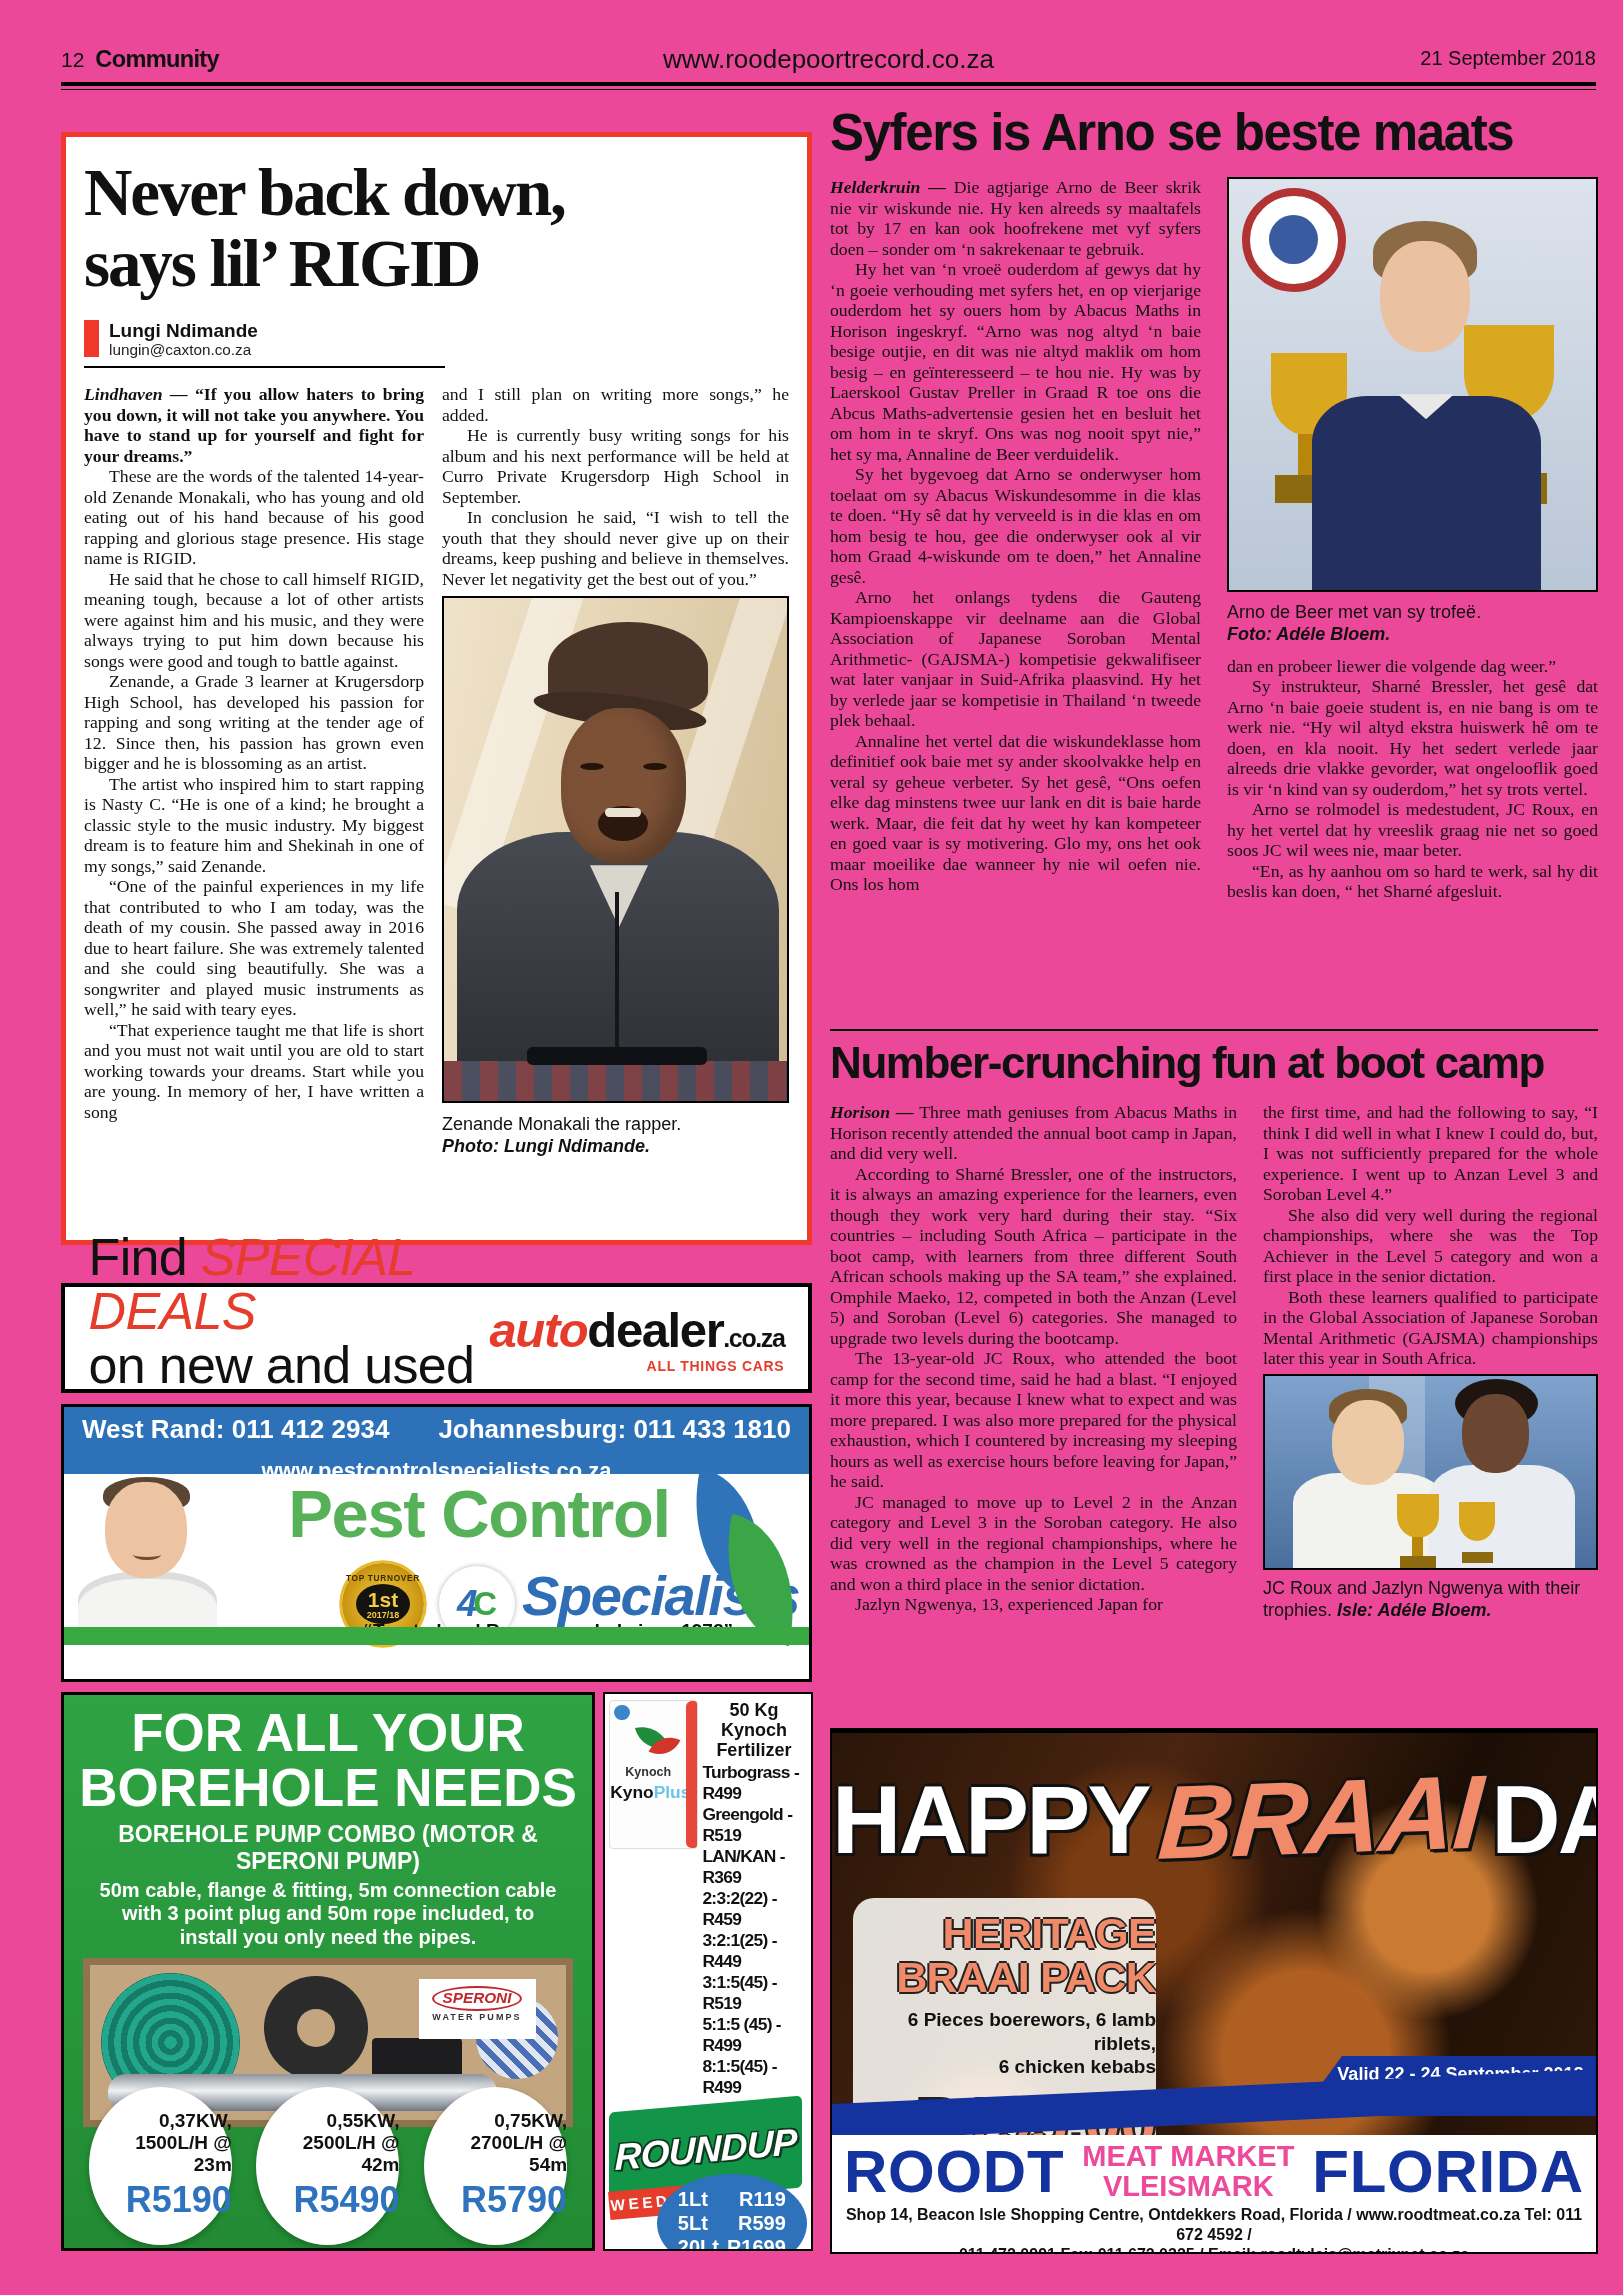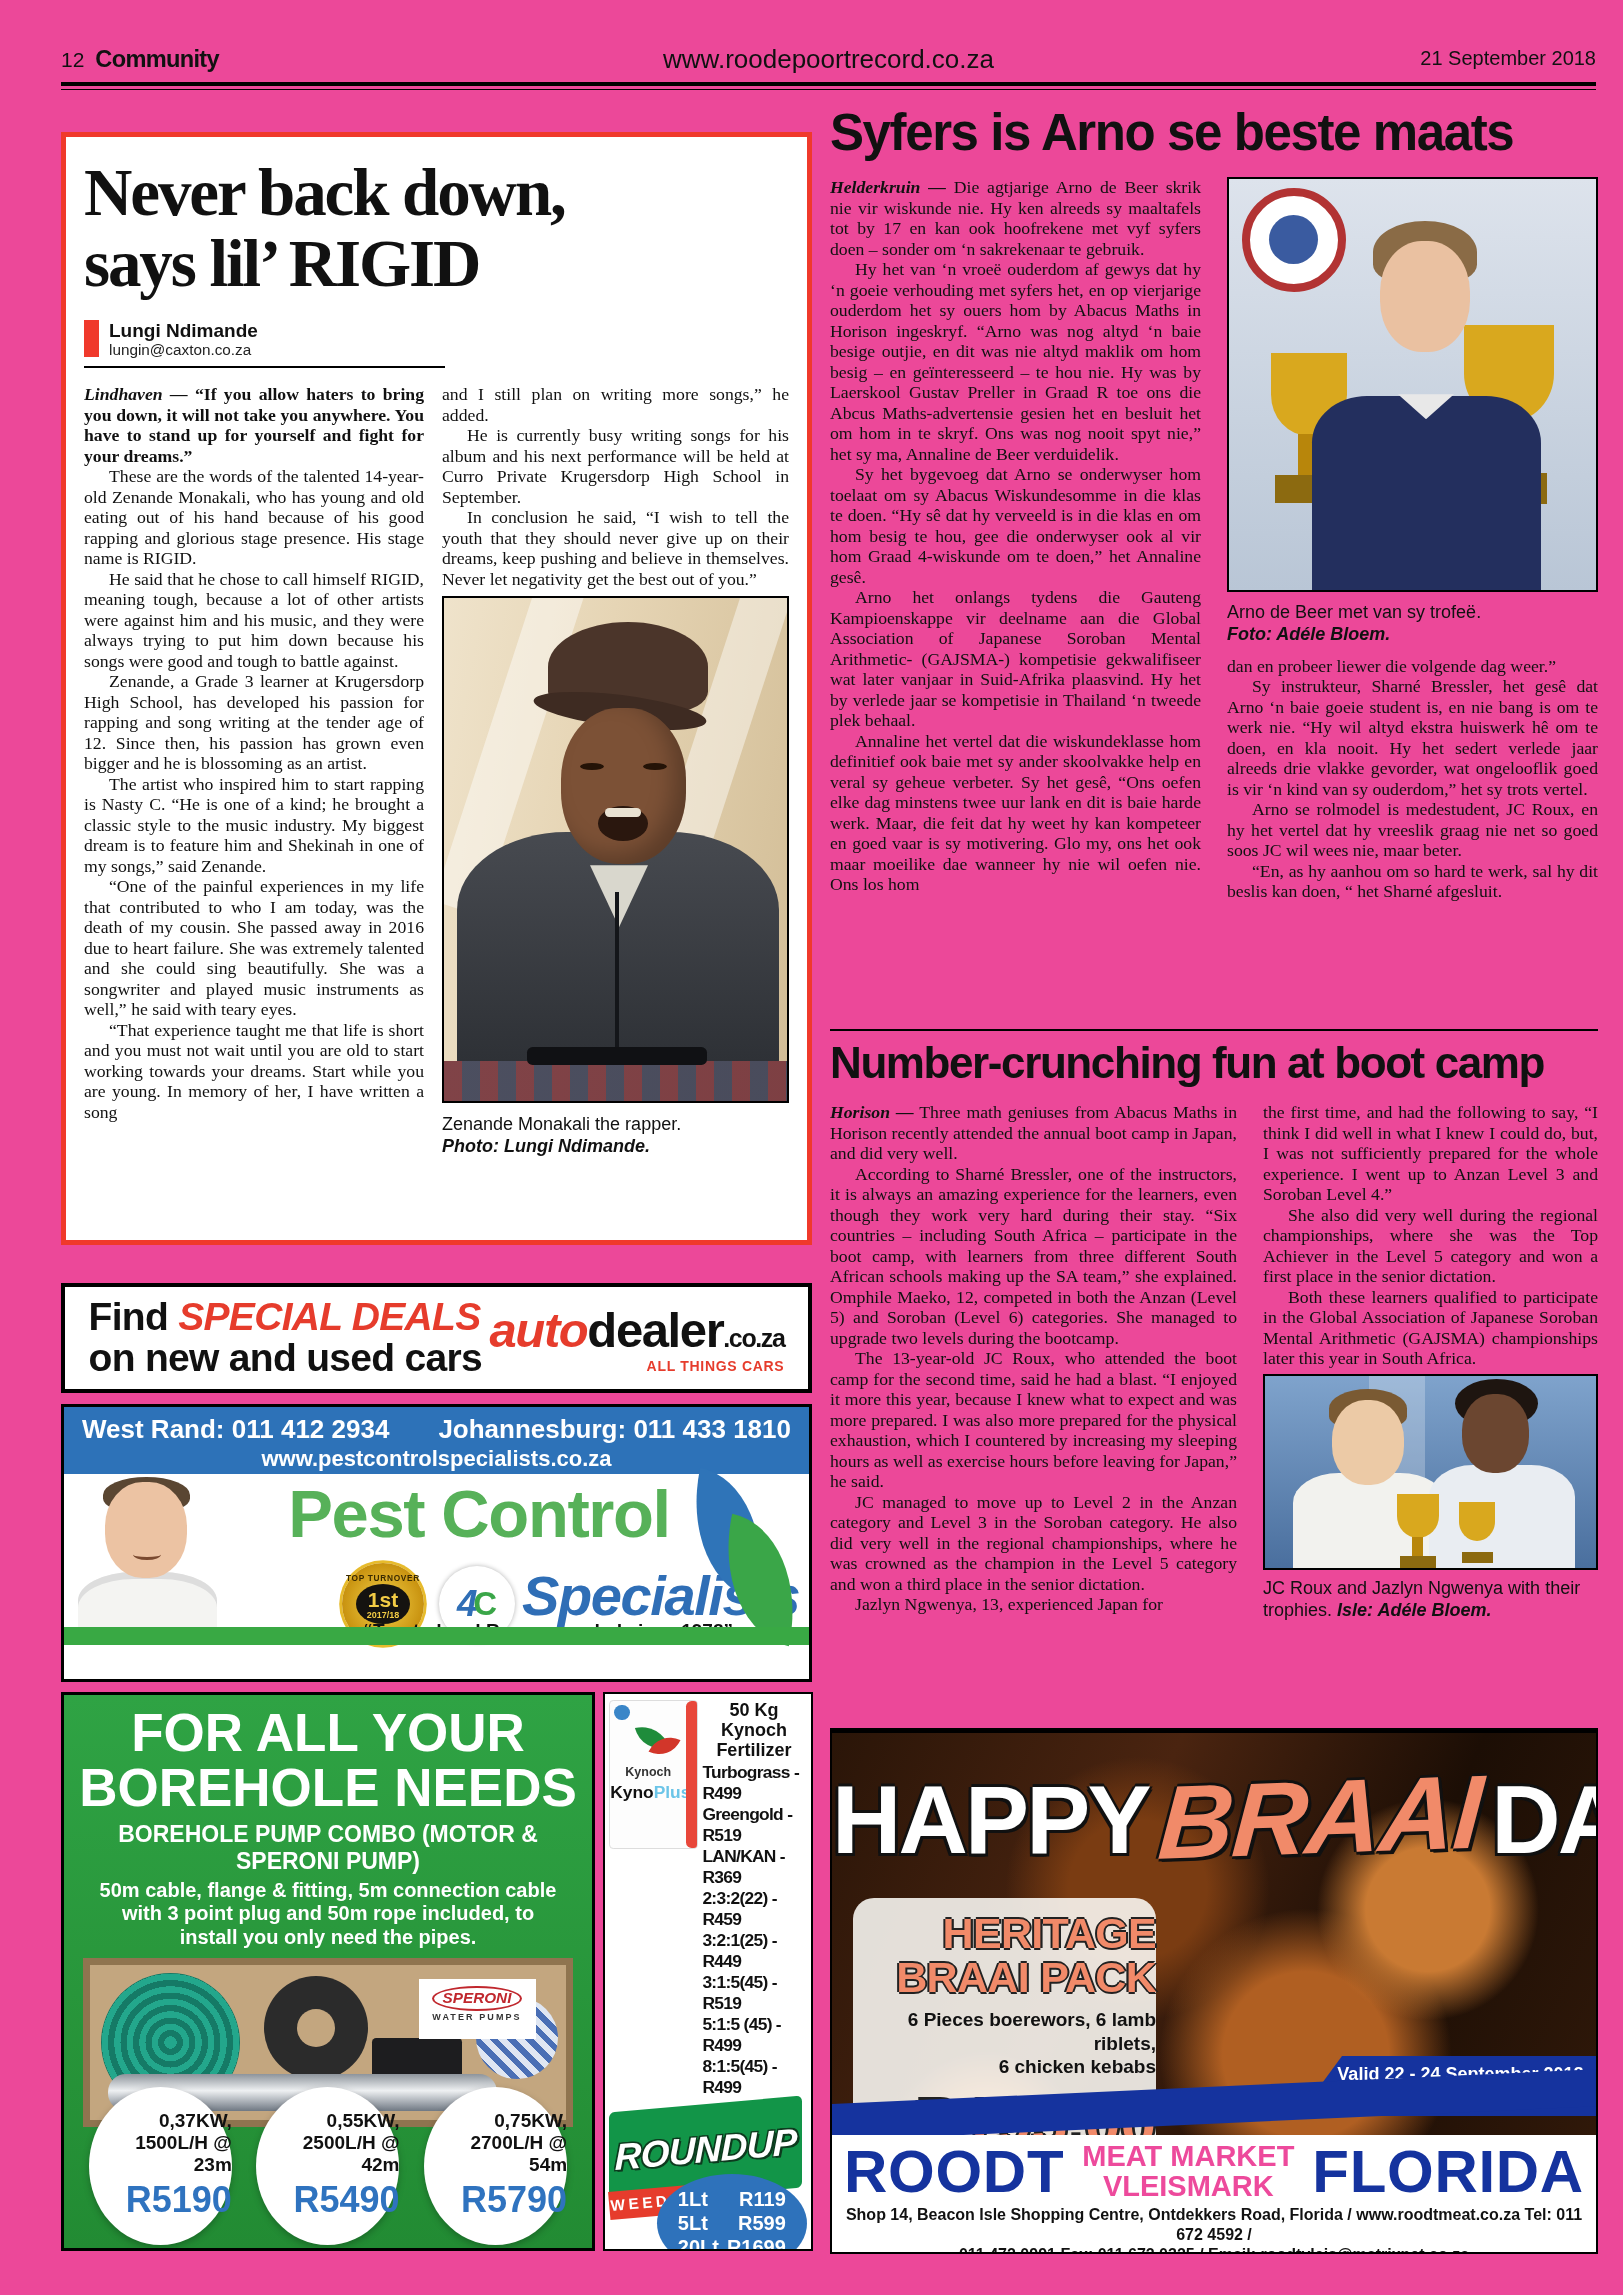--- a/index.html
+++ b/index.html
@@ -99,34 +99,34 @@
   .jc-boy-body{position:absolute;top:97px;left:28px;width:153px;height:99px;background:#f2f2ee;border-radius:30% 30% 0 0}
   .jc-girl-face{position:absolute;top:18px;right:67px;width:67px;height:79px;background:#6b4630;border-radius:46%}
   .jc-girl-hair{position:absolute;top:2.8px;right:58px;width:83px;height:49px;background:#1e1510;border-radius:50%}
   .jc-girl-body{position:absolute;top:89px;right:21px;width:146px;height:107px;background:#e9edf2;border-radius:30% 30% 0 0}
   .divider{border-top:2.8px solid #000;margin-top:11px}
 
   
   .autodealer{position:absolute;left:61px;top:1283px;width:751px;height:110px;border:4.2px solid #000;
               background:#fff;display:flex;align-items:center;justify-content:space-between;
               padding:0 23.6px;font-family:"Liberation Sans",sans-serif}
-  .ad-find{font-size:39px;font-weight:700;line-height:1.04;letter-spacing:-0.7px}
+  .ad-find{font-size:52px;font-weight:400;line-height:1.04;letter-spacing:-0.7px}
   .ad-find .special{color:var(--ru-red);font-style:italic}
   .ad-logo{text-align:right}
   .ad-logo-row{font-size:49px;font-weight:900;letter-spacing:-1.4px}
   .ad-logo-row .auto{color:var(--ru-red);font-style:italic}
   .ad-logo-row .tld{font-size:25px}
   .ad-logo-tag{color:var(--ru-red);font-size:14px;font-weight:bold;letter-spacing:0.7px}
 
   
   .pest{position:absolute;left:61px;top:1404px;width:751px;height:278px;border:3.5px solid #000;
         background:#fff;font-family:"Liberation Sans",sans-serif;overflow:hidden}
   .pest-bluebar{background:var(--blue-bar);color:#fff;height:67px;padding:7px 18px 4.2px}
   .pest-phones{display:flex;justify-content:space-between;font-size:26px;font-weight:bold}
-  .pest-site{text-align:center;font-size:22px;font-weight:bold;margin-top:1px}
+  .pest-site{text-align:center;font-size:22px;font-weight:bold;margin-top:13px}
   .pest-body{position:relative;height:171px}
   .pest-man{position:absolute;left:8.3px;top:2.8px;width:149px;height:167px;overflow:hidden}
   .pm-head{position:absolute;left:33px;top:5.6px;width:82px;height:96px;background:#ecc3a3;border-radius:46%}
   .pm-hair{position:absolute;left:30.5px;top:0;width:87px;height:36px;background:#5a4632;border-radius:50% 50% 40% 40%}
   .pm-smile{position:absolute;left:61px;top:72px;width:28px;height:11px;border-bottom:3.5px solid #7a4a30;border-radius:50%}
   .pm-shirt{position:absolute;left:5.6px;bottom:0;width:139px;height:72px;background:#f4f4f2;border-radius:40% 40% 0 0;
             box-shadow:inset 0 7px 0 #ddd}
   .pest-name1{position:absolute;left:172px;top:1.4px;width:486px;text-align:center;
               color:var(--pest-green);font-size:67px;font-weight:900;letter-spacing:-1.4px}
   .pest-name2{position:absolute;left:458px;top:89px;color:var(--spec-blue);

